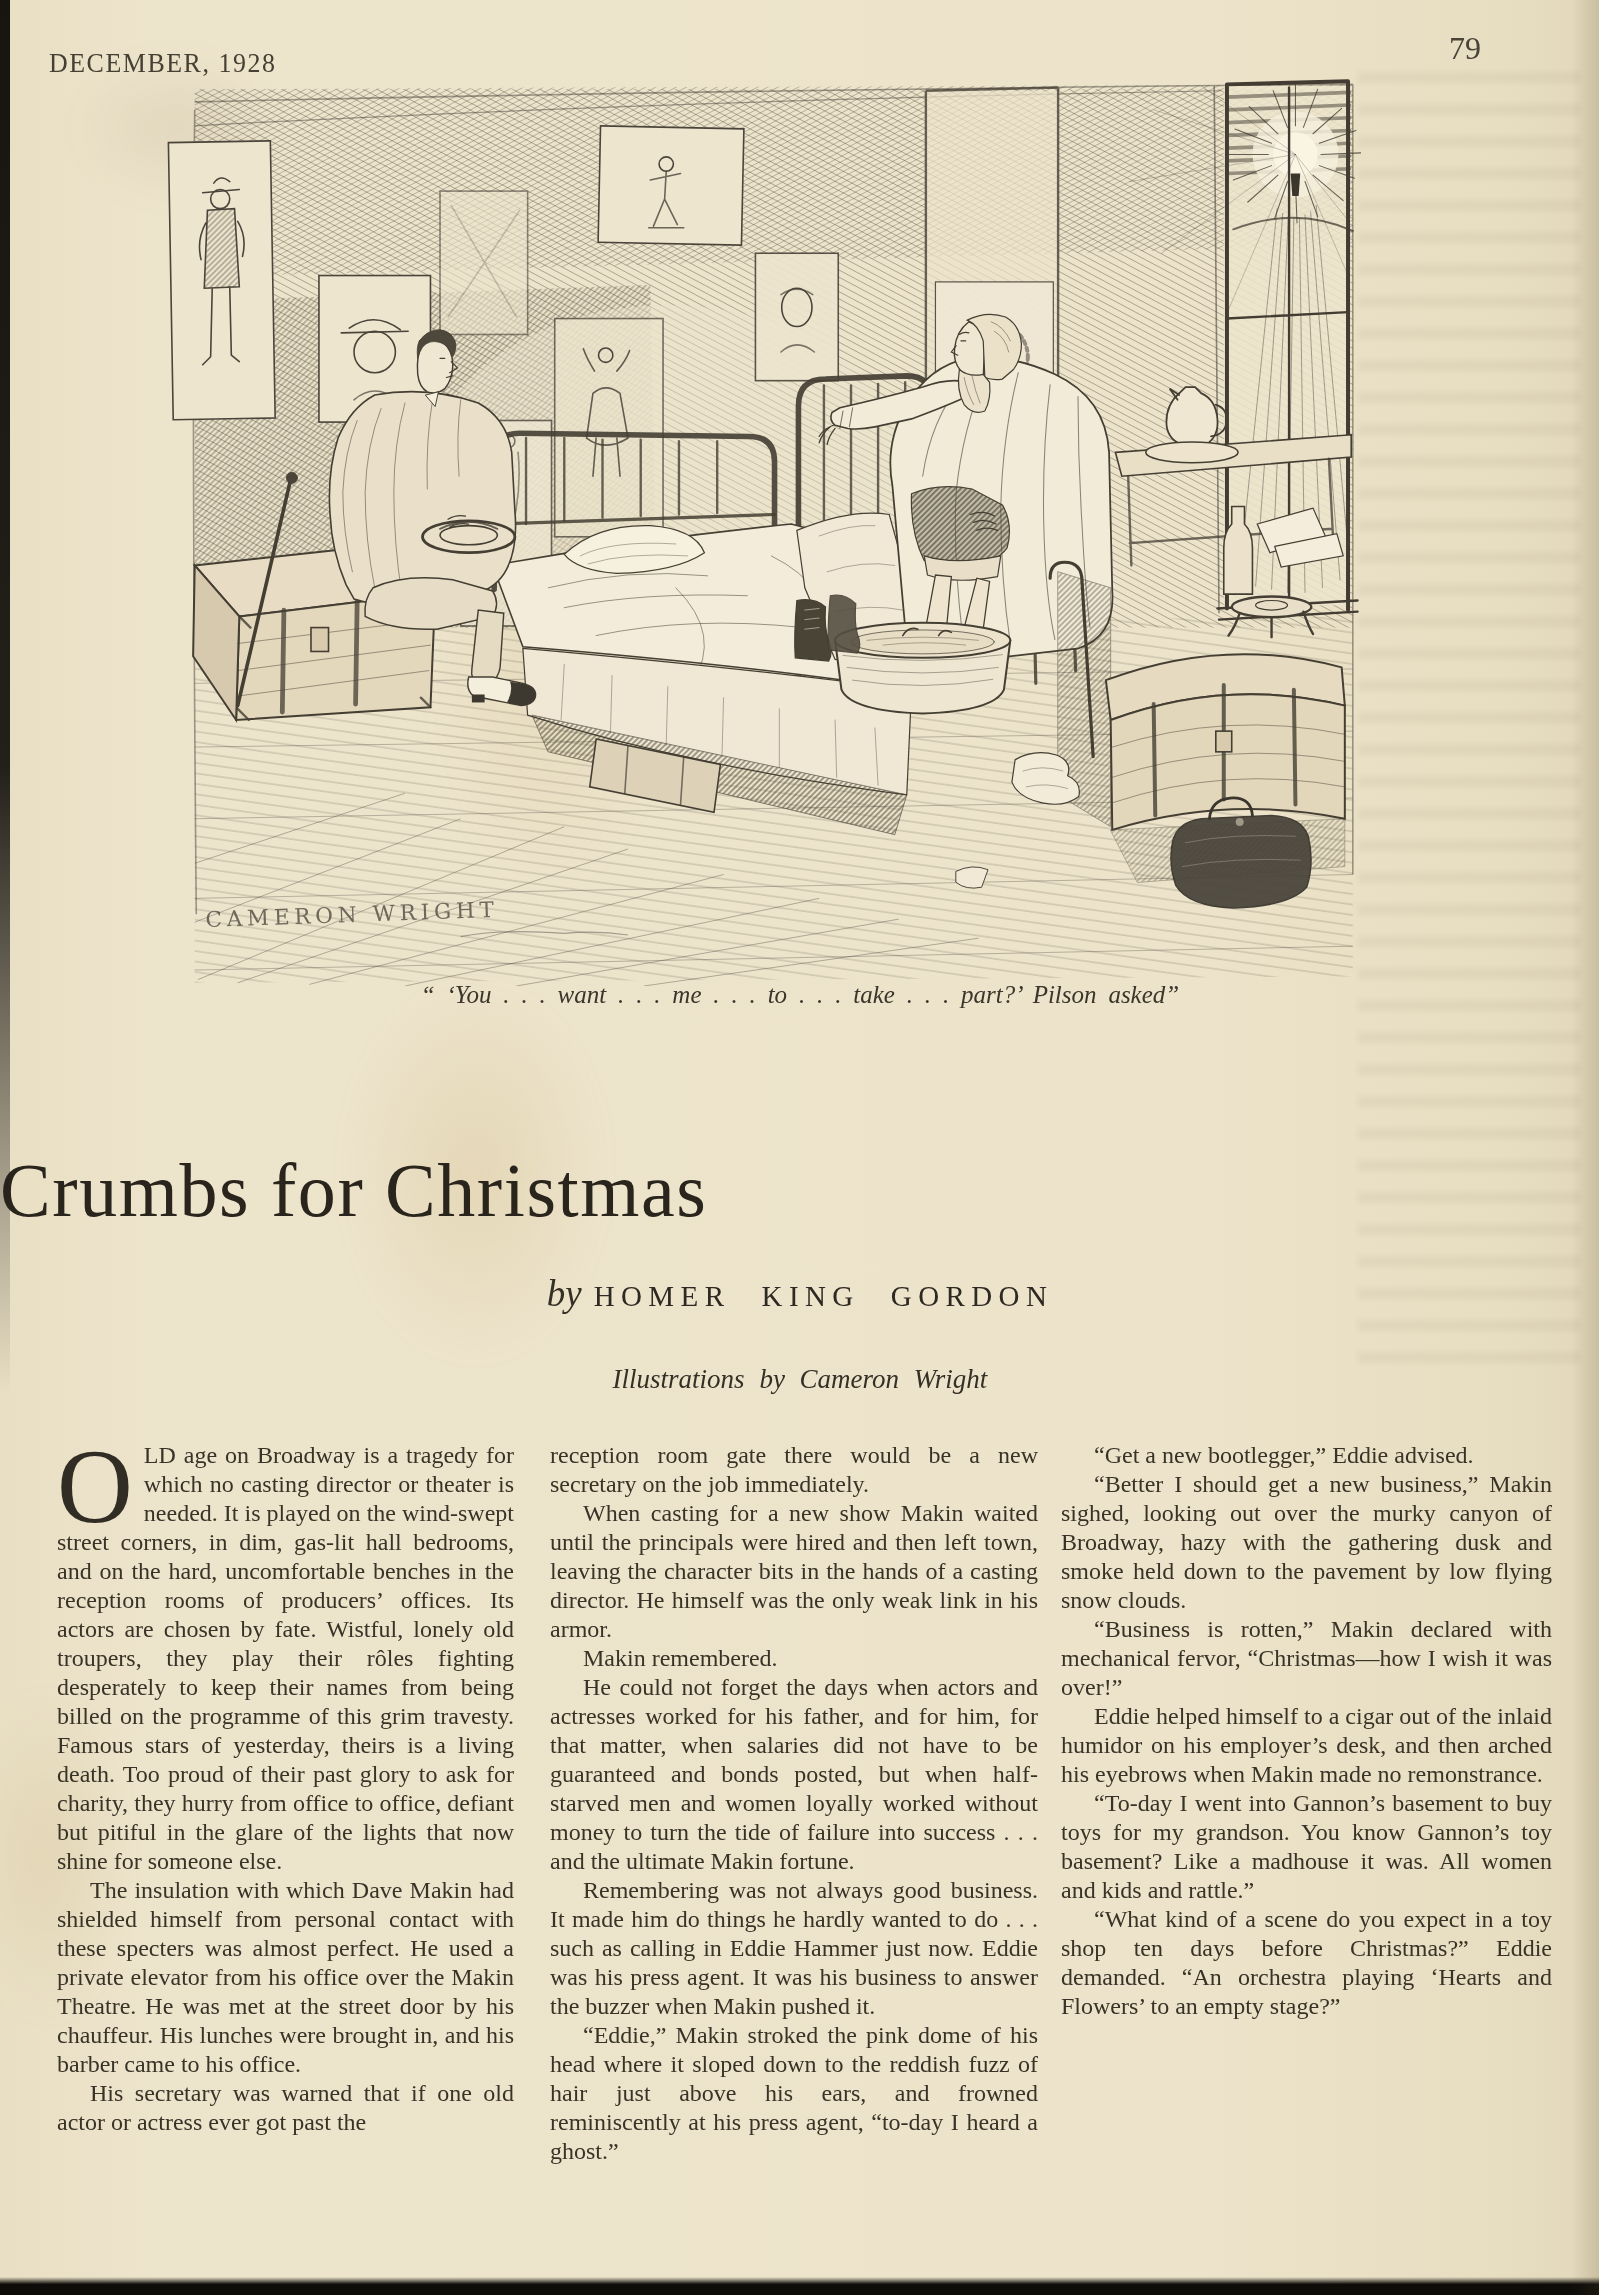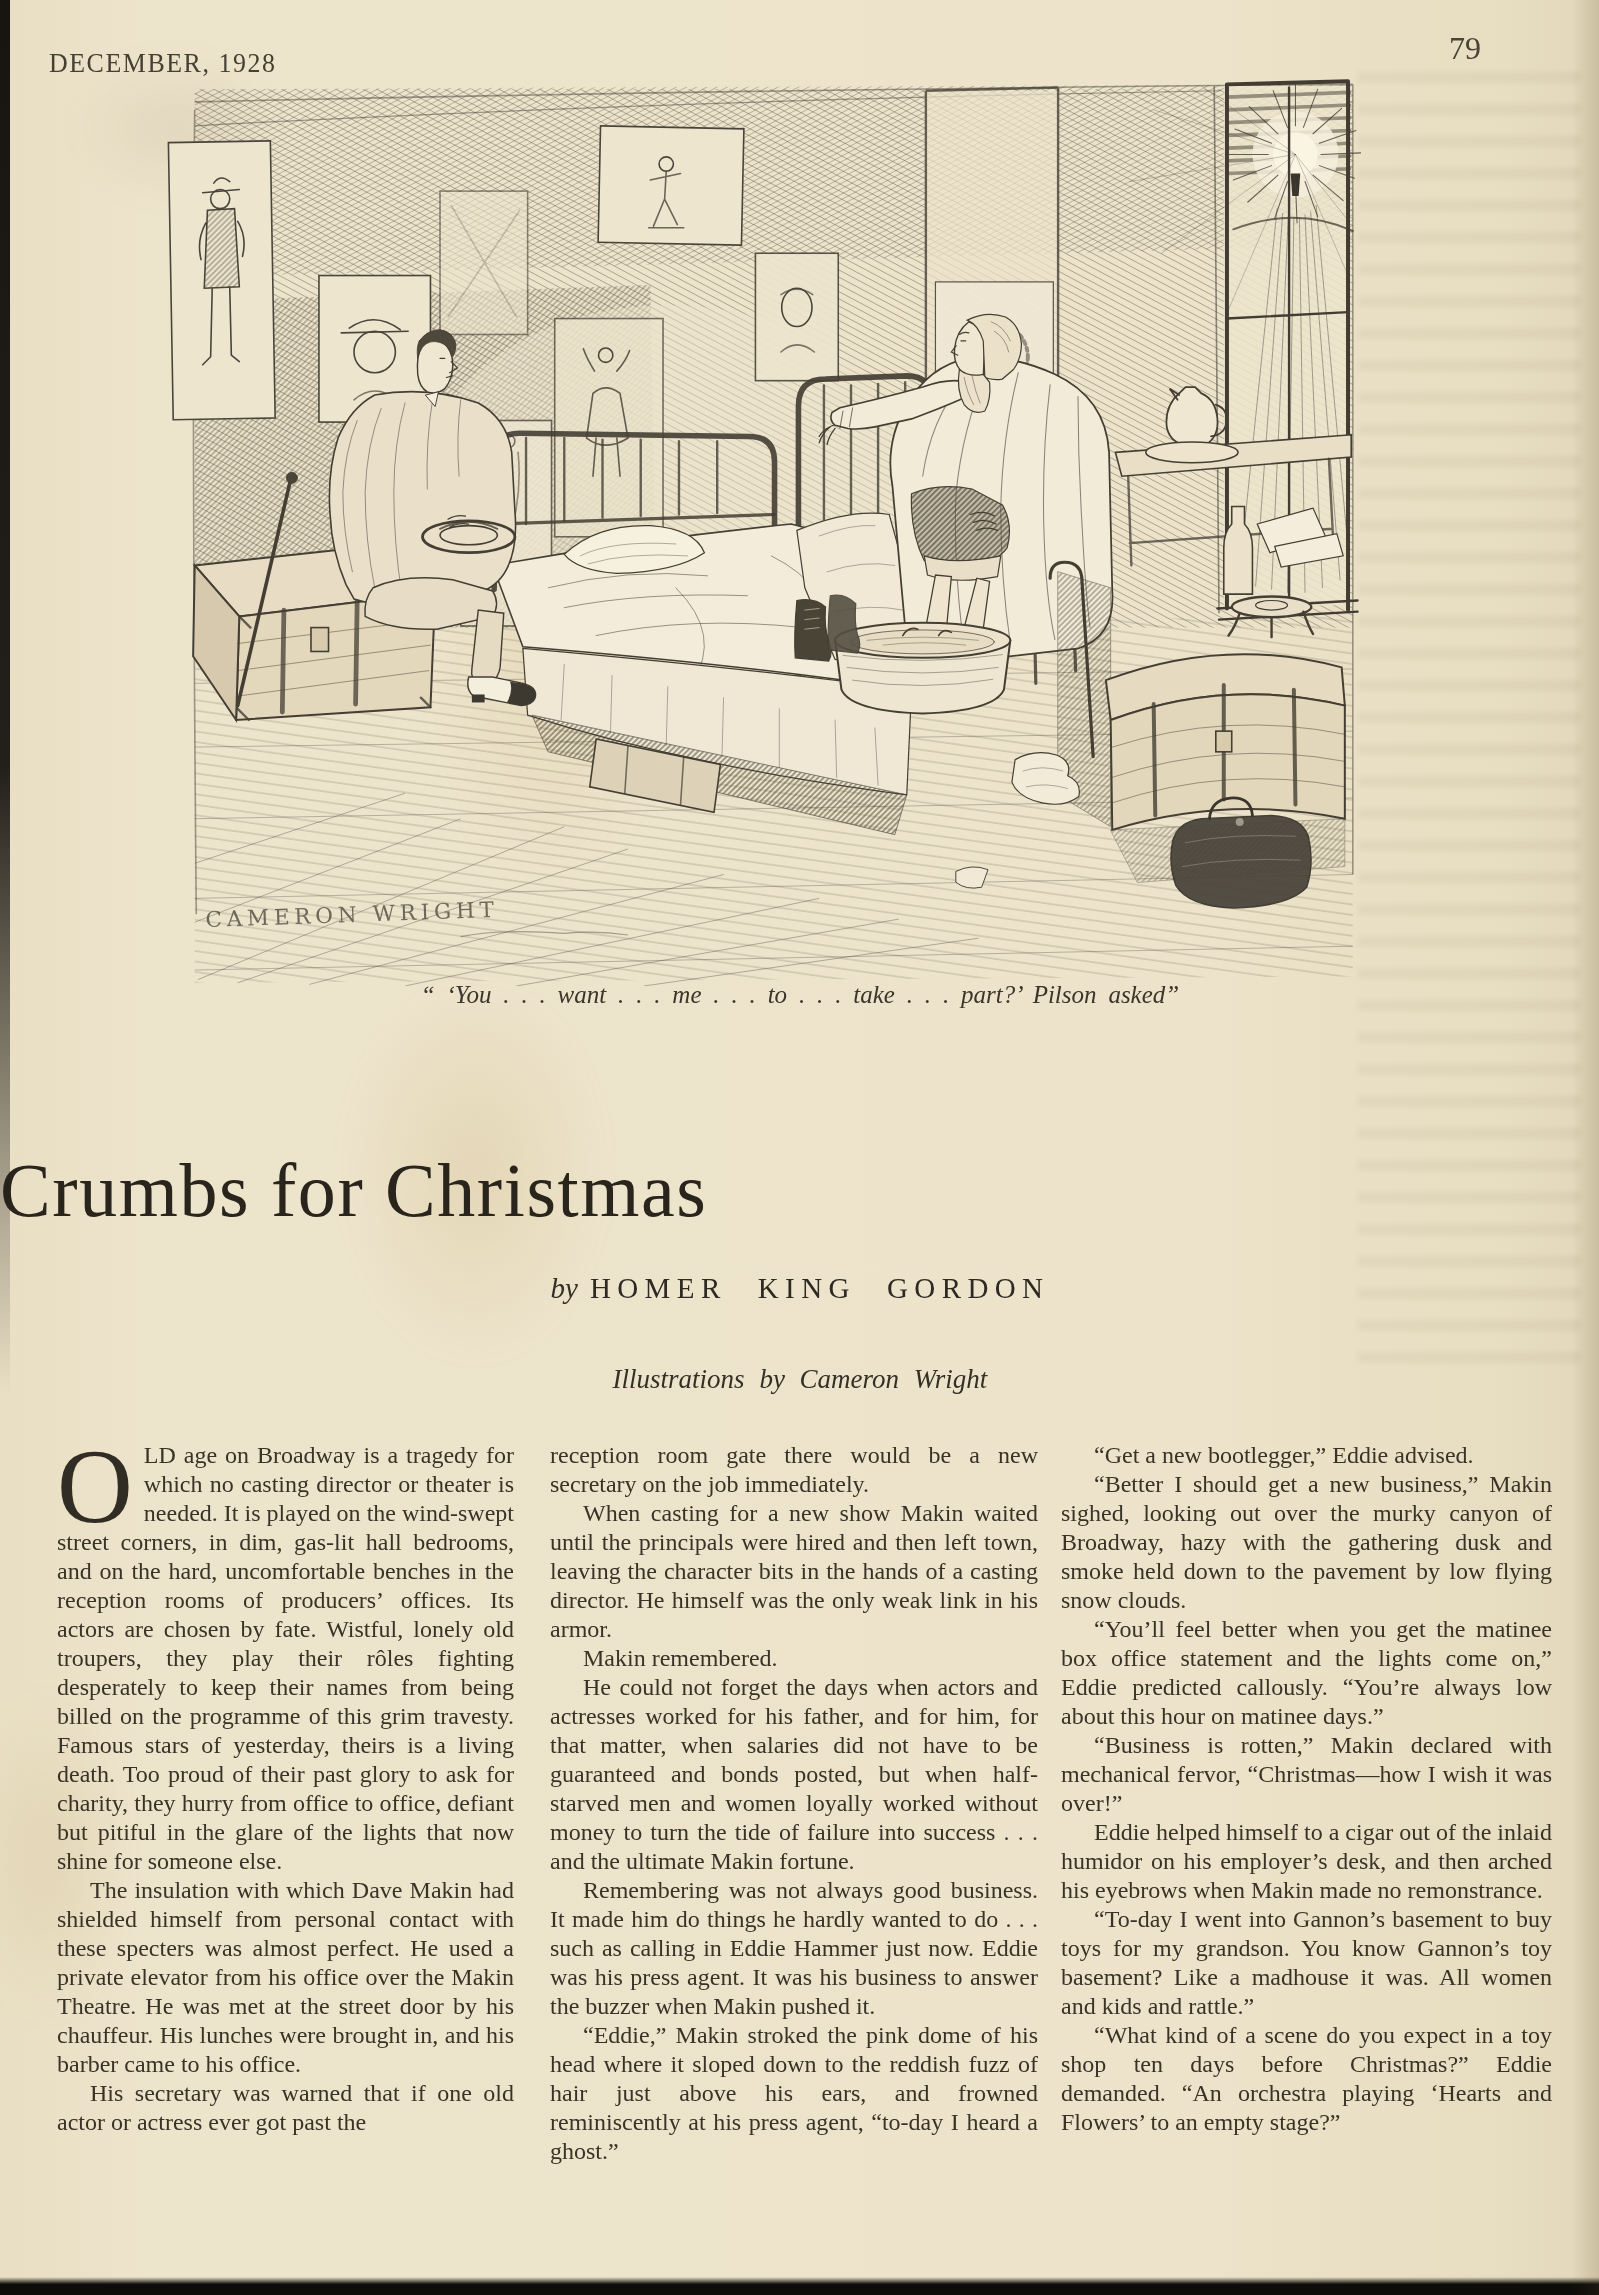--- a/index.html
+++ b/index.html
@@ -6,21 +6,21 @@
   #page{position:relative;width:1600px;height:2295px;overflow:hidden;
     background:linear-gradient(90deg,#e9dfc4 0,#ede4cc 10%,#ece3ca 75%,#e7ddc1 94%,#e2d7ba 100%);
     font-family:"Liberation Serif","DejaVu Serif",serif;}
   .abs{position:absolute;}
   #hdr-date{left:49px;top:48px;font-size:27px;letter-spacing:1.6px;color:#464033;transform:scaleX(.96);transform-origin:left;}
   #hdr-num{left:1449px;top:30px;font-size:32px;color:#4a4437;}
   #illo{left:118px;top:78px;}
   #caption{left:0;top:981px;width:1600px;text-align:center;font-style:italic;font-size:25px;color:#3b352b;word-spacing:5.6px;}
   #title{left:0;top:1152px;width:1600px;text-align:left;font-weight:400;font-size:76px;line-height:1;color:#29241c;letter-spacing:1.6px;margin:0;}
   #byline{left:0;top:1272px;width:1600px;text-align:center;color:#2e2922;}
-  #byline .by{font-style:italic;font-size:29px;margin-right:12px;color:#353026;}
+  #byline .by{font-style:italic;font-size:37px;margin-right:12px;color:#353026;}
   #byline .author{font-size:29px;letter-spacing:6.4px;word-spacing:17.5px;}
   #credit{left:0;top:1364px;width:1600px;text-align:center;font-style:italic;font-size:27px;word-spacing:8px;color:#353026;}
   .col{position:absolute;top:1441px;font-size:24px;line-height:29px;text-align:justify;color:#393327;}
   #col1{left:57px;width:457px;}
   #col2{left:550px;width:488px;}
   #col3{left:1061px;width:491px;}
   .col p{margin:0;padding:0;}
   .col p.ind{text-indent:33px;}
   .dropcap{float:left;font-size:105px;line-height:81px;margin:4.8px 11px 0 0;color:#322d24;}
   .stain{position:absolute;border-radius:50%;filter:blur(14.3px);pointer-events:none;}
@@ -273,21 +273,20 @@
     <p class="ind">When casting for a new show Makin waited until the principals were hired and then left town, leaving the character bits in the hands of a casting director. He himself was the only weak link in his armor.</p>
     <p class="ind">Makin remembered.</p>
     <p class="ind">He could not forget the days when actors and actresses worked for his father, and for him, for that matter, when salaries did not have to be guaranteed and bonds posted, but when half-starved men and women loyally worked without money to turn the tide of failure into success . . . and the ultimate Makin fortune.</p>
     <p class="ind">Remembering was not always good business. It made him do things he hardly wanted to do . . . such as calling in Eddie Hammer just now. Eddie was his press agent. It was his business to answer the buzzer when Makin pushed it.</p>
     <p class="ind">“Eddie,” Makin stroked the pink dome of his head where it sloped down to the reddish fuzz of hair just above his ears, and frowned reminiscently at his press agent, “to-day I heard a ghost.”</p>
   </div>
 
   <div class="col" id="col3">
     <p class="ind">“Get a new bootlegger,” Eddie advised.</p>
     <p class="ind">“Better I should get a new business,” Makin sighed, looking out over the murky canyon of Broadway, hazy with the gathering dusk and smoke held down to the pavement by low flying snow clouds.</p>
-    <p class="ind">“You’ll feel better when you get the matinee box office statement and the lights come on,” Eddie predicted callously. “You’re always low about this hour on matinee days.”</p>
     <p class="ind">“Business is rotten,” Makin declared with mechanical fervor, “Christmas—how I wish it was over!”</p>
     <p class="ind">Eddie helped himself to a cigar out of the inlaid humidor on his employer’s desk, and then arched his eyebrows when Makin made no remonstrance.</p>
     <p class="ind">“To-day I went into Gannon’s basement to buy toys for my grandson. You know Gannon’s toy basement? Like a madhouse it was. All women and kids and rattle.”</p>
     <p class="ind">“What kind of a scene do you expect in a toy shop ten days before Christmas?” Eddie demanded. “An orchestra playing ‘Hearts and Flowers’ to an empty stage?”</p>
   </div>
 
   <div class="abs" id="edge-left"></div>
   <div class="abs" id="edge-bottom"></div>
   <div class="abs" id="edge-right"></div>
 </div>

